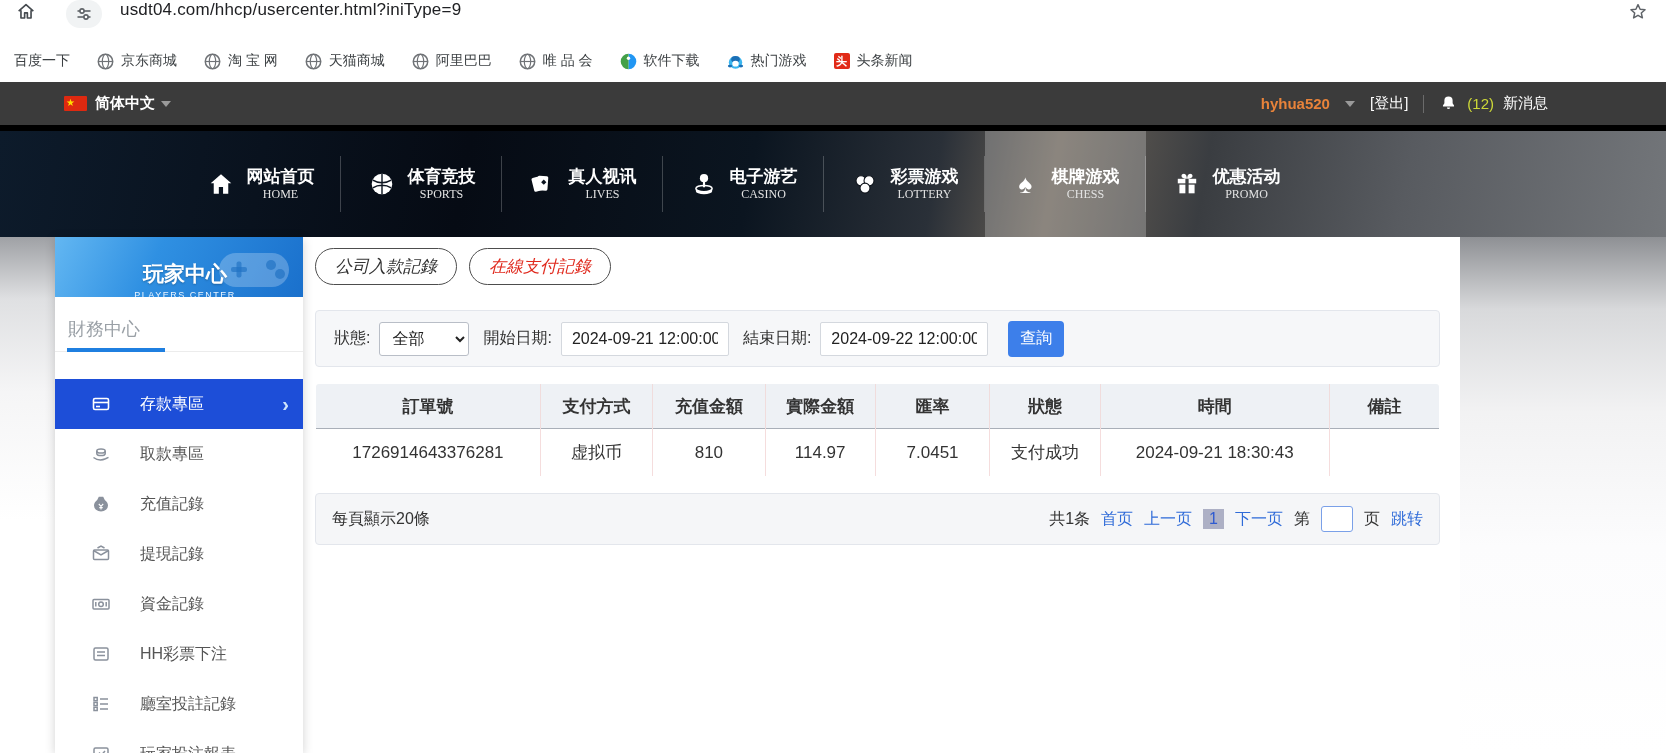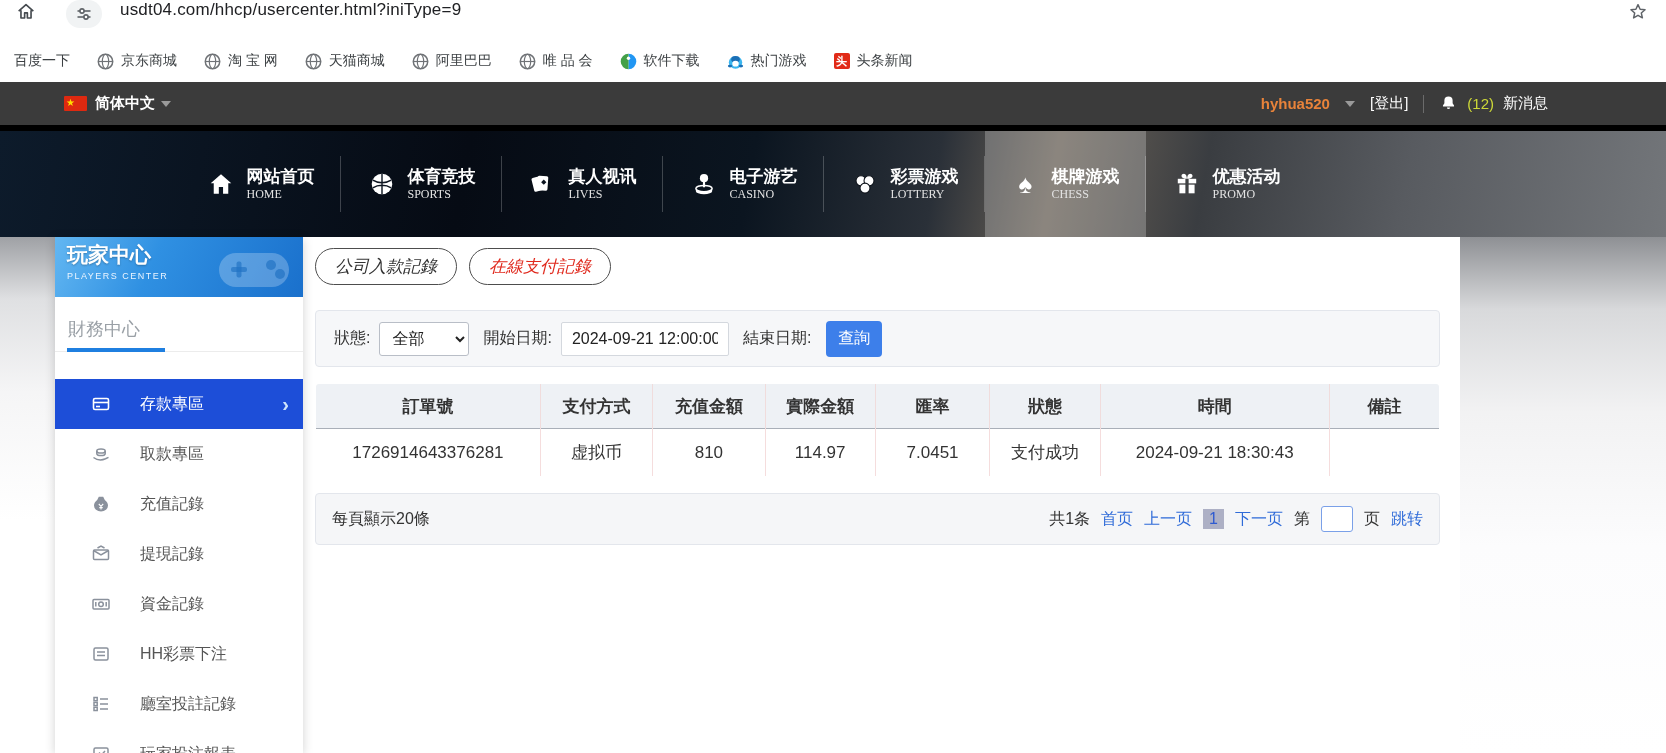--- a/index.html
+++ b/index.html
@@ -30,38 +30,38 @@
   .tb-divider { width:1px; height:18px; background:#6b6b6b; margin:0 6px; }
   .msg-count { color:#cdd838; }
 
   
   .mainnav { height:112px; border-top:6px solid #000;
     background:linear-gradient(100deg,#0d1b2b 0%,#060b14 28%,#0b1520 45%,#2a3038 56%,#6b6257 63%,#3a3d41 72%,#585b60 84%,#73767a 100%);
     display:flex; align-items:stretch; padding-left:180px; position:relative; }
   .nav-item { width:161px; display:flex; align-items:center; justify-content:center; gap:12px; position:relative; cursor:pointer; }
   .nav-item:not(:last-child)::after { content:""; position:absolute; right:0; top:25px; width:1px; height:56px; background:rgba(255,255,255,.22); }
   .nav-item.active { background:rgba(200,200,200,.35); }
-  .nav-txt { display:flex; flex-direction:column; align-items:flex-start; line-height:1.25; }
+  .nav-txt { display:flex; flex-direction:column; align-items:center; line-height:1.25; }
   .nav-title { color:#fff; font-size:17px; font-weight:bold; }
   .nav-sub { color:#e3e3e3; font-size:12px;font-family:Liberation Serif, serif; }
   .nav-ic { width:28px; height:28px; display:flex; align-items:center; justify-content:center; }
   .spade-glyph { color:#fff; font-size:26px; line-height:26px; }
 
   
   .content { position:relative; height:516px; background:#fff; }
   .content::before { content:""; position:absolute; left:0; top:0; width:55px; height:100%;
     background:linear-gradient(180deg,#9fa1a5 0%,#dfe0e2 12%,#f5f5f6 30%,#fff 55%); }
   .content::after { content:""; position:absolute; right:0; top:0; width:206px; height:100%;
     background:linear-gradient(180deg,#8e9094 0%,#d8d9db 14%,#f2f2f3 34%,#fcfcfd 60%,#fff 100%); }
 
   
   .sidebar { position:absolute; left:55px; top:0; width:248px; height:516px; background:#fff;
     box-shadow:0 2px 10px rgba(0,0,0,.18); z-index:2; }
   .sb-header { height:60px; background:linear-gradient(115deg,#63b7f2 0%,#2f90e2 40%,#1a70cc 100%);
-    padding:4px 0 0 12px; position:relative; overflow:hidden; }
+    padding:23px 0 0 12px; position:relative; overflow:hidden;text-align:center; }
   .sb-title { color:#fff; font-size:21px; font-weight:bold; text-shadow:0 1px 2px rgba(0,0,0,.25); }
   .sb-sub { color:#eaf4ff; font-size:9px; letter-spacing:1.5px; margin-top:2px; }
   .sb-pad { position:absolute; right:6px; top:8px; opacity:.8; }
   .sb-section { padding:20px 0 0 13px; color:#9aa0a6; font-size:18px; }
   .sb-rule { margin-top:7px; height:4px; position:relative; border-bottom:1px solid #ececec; }
   .sb-rule-bar { position:absolute; left:12px; top:0; width:98px; height:4px; background:#1f7fe0; }
   .sb-list { padding-top:27px; }
   .sb-item { height:50px; display:flex; align-items:center; padding:0 14px 0 35px; gap:28px;
     font-size:16px; color:#555; cursor:pointer; }
   .sb-item .sb-ic { width:22px; height:22px; color:#8a919c; display:flex; align-items:center; justify-content:center; flex:none; }
@@ -444,20 +444,21 @@
       </div>
 
       <div class="filterbar">
         <span class="f-label">狀態:</span>
         <select class="f-select">
           <option>全部</option>
         </select>
         <span class="f-label">開始日期:</span>
         <input class="f-input" value="2024-09-21 12:00:00" style="">
         <span class="f-label">結束日期:</span>
+        <input class="f-input" value="2024-09-22 12:00:00" style="">
         <button class="f-btn">查詢</button>
       </div>
 
       <table class="rec-table">
         <colgroup>
           <col style="width:20%">
             <col style="width:10%">
             <col style="width:10%">
             <col style="width:9.8%">
           <col style="width:10.2%">

